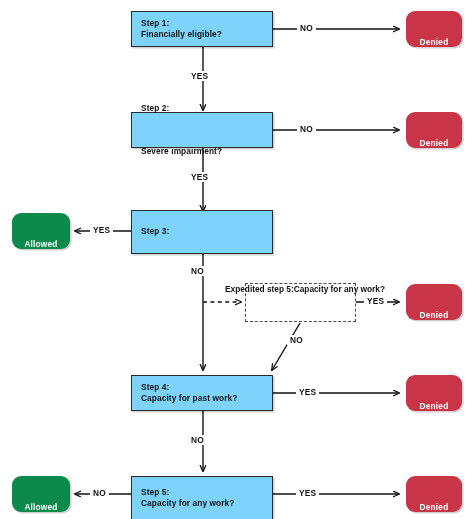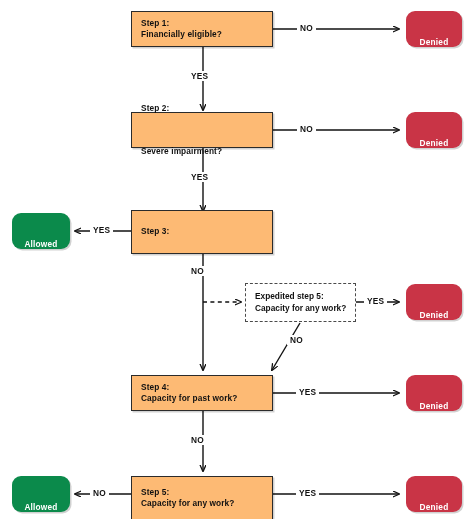--- a/index.html
+++ b/index.html
@@ -22,41 +22,40 @@
     left: 0;
     top: 0;
     width: 474px;
     height: 519px;
   }
   .node {
     position: absolute;
     box-sizing: border-box;
   }
   .step-box {
-    background: #fdba74;
+    background: #7dd3fc;
     border: 1.4px solid #2b2b2b;
     box-shadow: 1.5px 1.5px 0 rgba(0,0,0,0.18);
     display: flex;
     flex-direction: column;
     justify-content: center;
     padding-left: 9px;
   }
   .step-box .line {
     font-size: 8.3px;
     font-weight: bold;
     color: #111111;
     letter-spacing: 0.1px;
     line-height: 11.5px;
     white-space: nowrap;
   }
   .expedited-box {
     background: #ffffff;
     border: 1.3px dashed #4a4a4a;
     display: flex;
-    flex-direction: column;
     justify-content: center;
     padding-left: 9px;
   }
   .expedited-box .line {
     font-size: 8.3px;
     font-weight: bold;
     color: #111111;
     line-height: 11.5px;
     white-space: nowrap;
   }

